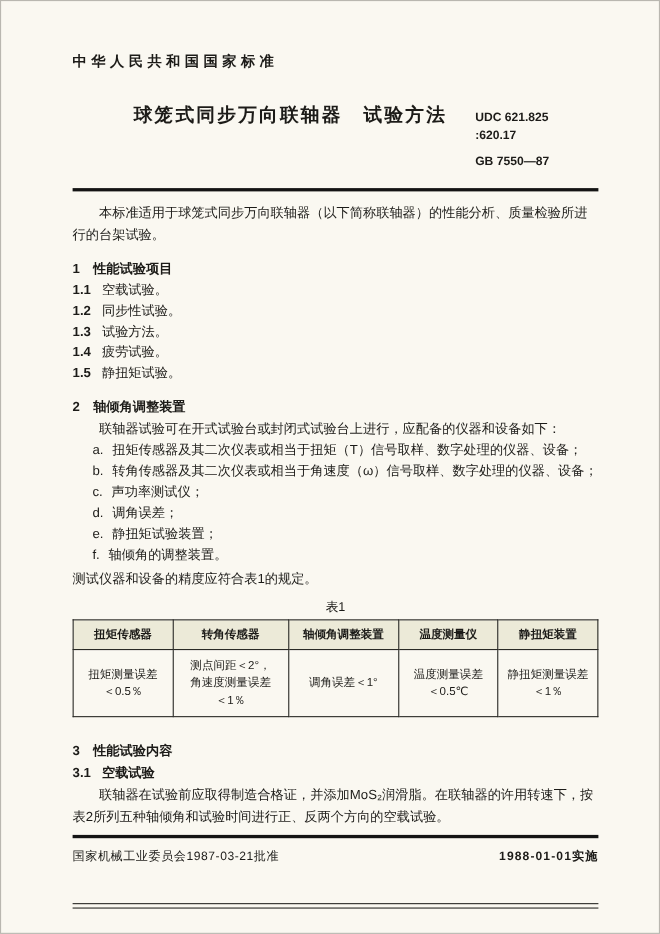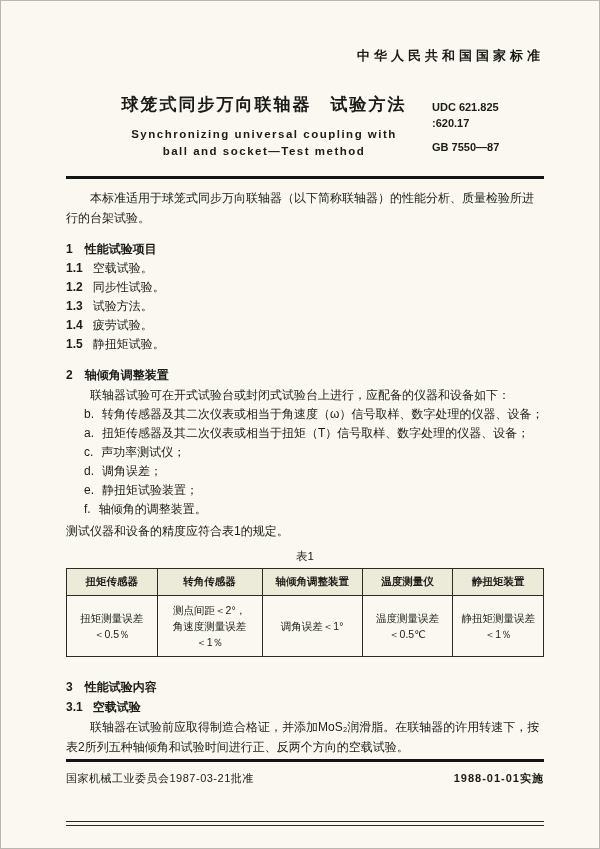--- a/index.html
+++ b/index.html
@@ -12,21 +12,21 @@
   .page {
     position:relative;
     width:600px; height:849px;
     background:#faf8f1;
     border:1px solid #b9b7b0;
     overflow:hidden;
   }
   .content { padding:46px 55px 0 65px; }
 
   .standard-label {
-    text-align:right;
+    text-align:left;
     font-size:13px;
     font-weight:bold;
     letter-spacing:4px;
   }
 
   .header-row {
     display:flex;
     margin-top:28px;
     align-items:flex-start;
   }
@@ -157,24 +157,20 @@
 <body>
 
 <div class="page">
   <div class="content">
 
     <div class="standard-label">中华人民共和国国家标准</div>
 
     <div class="header-row">
       <div class="titles">
         <div class="title-cn">球笼式同步万向联轴器　试验方法</div>
-        <div class="title-en">
-          <div>Synchronizing universal coupling with</div>
-          <div>ball and socket—Test method</div>
-        </div>
       </div>
       <div class="udc">
         <div>UDC 621.825</div>
         <div>:620.17</div>
         <div class="gb">GB 7550—87</div>
       </div>
     </div>
 
     <div class="header-rule"></div>
 
@@ -198,24 +194,24 @@
     <div class="clause-item">
       <span class="num">1.5</span><span>静扭矩试验。</span>
     </div>
 
     <div class="section-heading">
       <span class="num">2</span><span>轴倾角调整装置</span>
     </div>
     <div class="para">联轴器试验可在开式试验台或封闭式试验台上进行，应配备的仪器和设备如下：</div>
     <div class="letter-list">
       <div class="letter-item">
+        <span class="num">a.</span><span>扭矩传感器及其二次仪表或相当于扭矩（T）信号取样、数字处理的仪器、设备；</span>
+      </div>
+      <div class="letter-item">
         <span class="num">b.</span><span>转角传感器及其二次仪表或相当于角速度（ω）信号取样、数字处理的仪器、设备；</span>
-      </div>
-      <div class="letter-item">
-        <span class="num">a.</span><span>扭矩传感器及其二次仪表或相当于扭矩（T）信号取样、数字处理的仪器、设备；</span>
       </div>
       <div class="letter-item">
         <span class="num">c.</span><span>声功率测试仪；</span>
       </div>
       <div class="letter-item">
         <span class="num">d.</span><span>调角误差；</span>
       </div>
       <div class="letter-item">
         <span class="num">e.</span><span>静扭矩试验装置；</span>
       </div>

